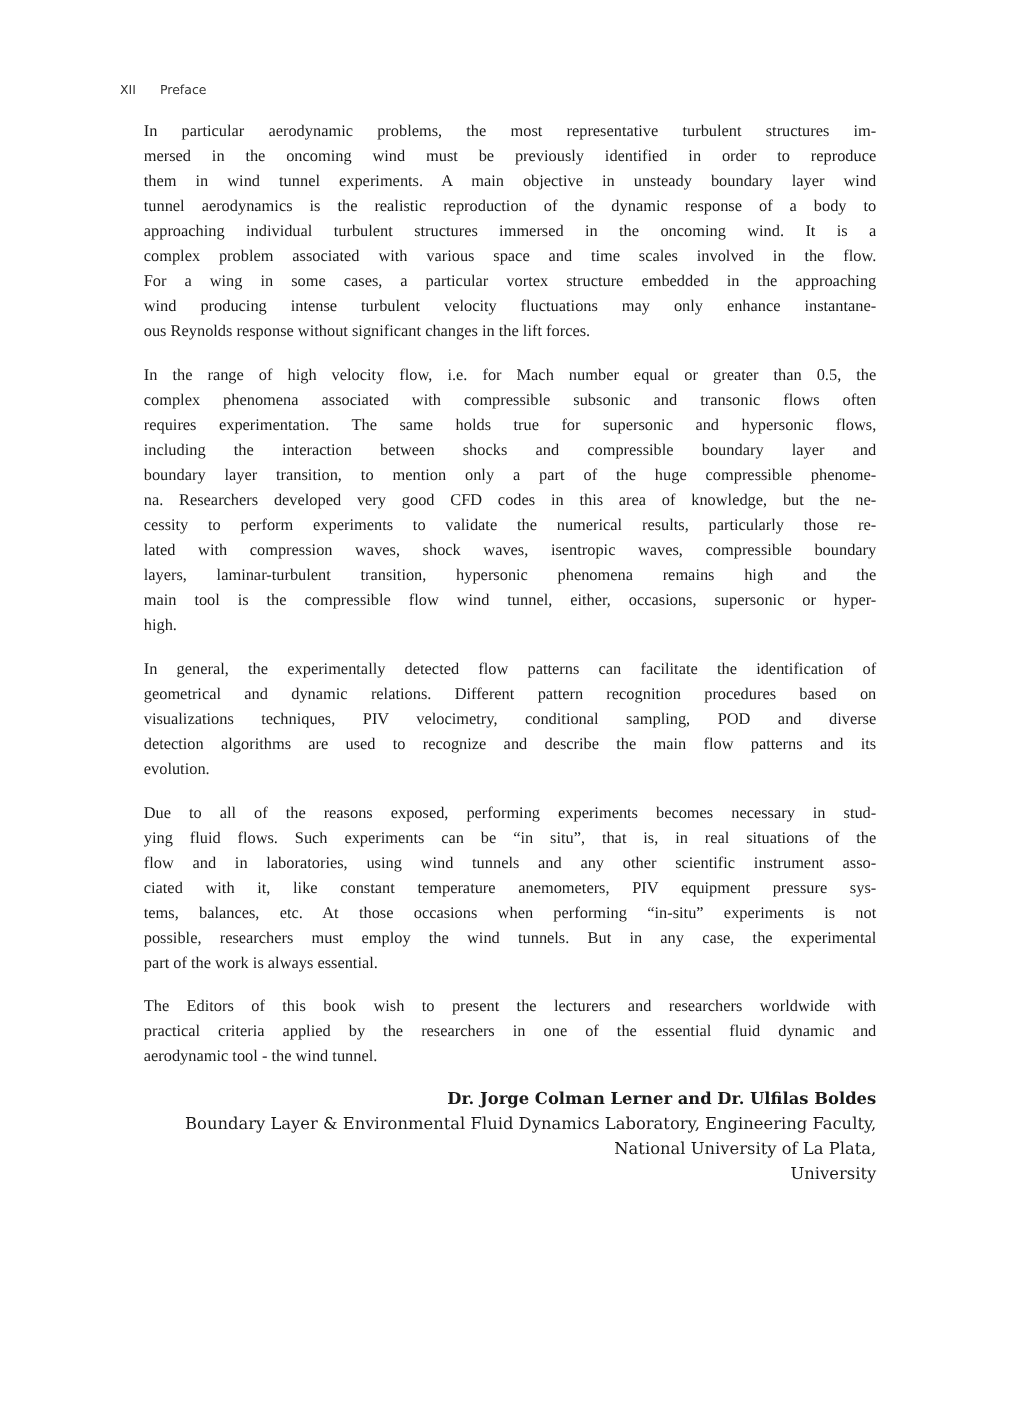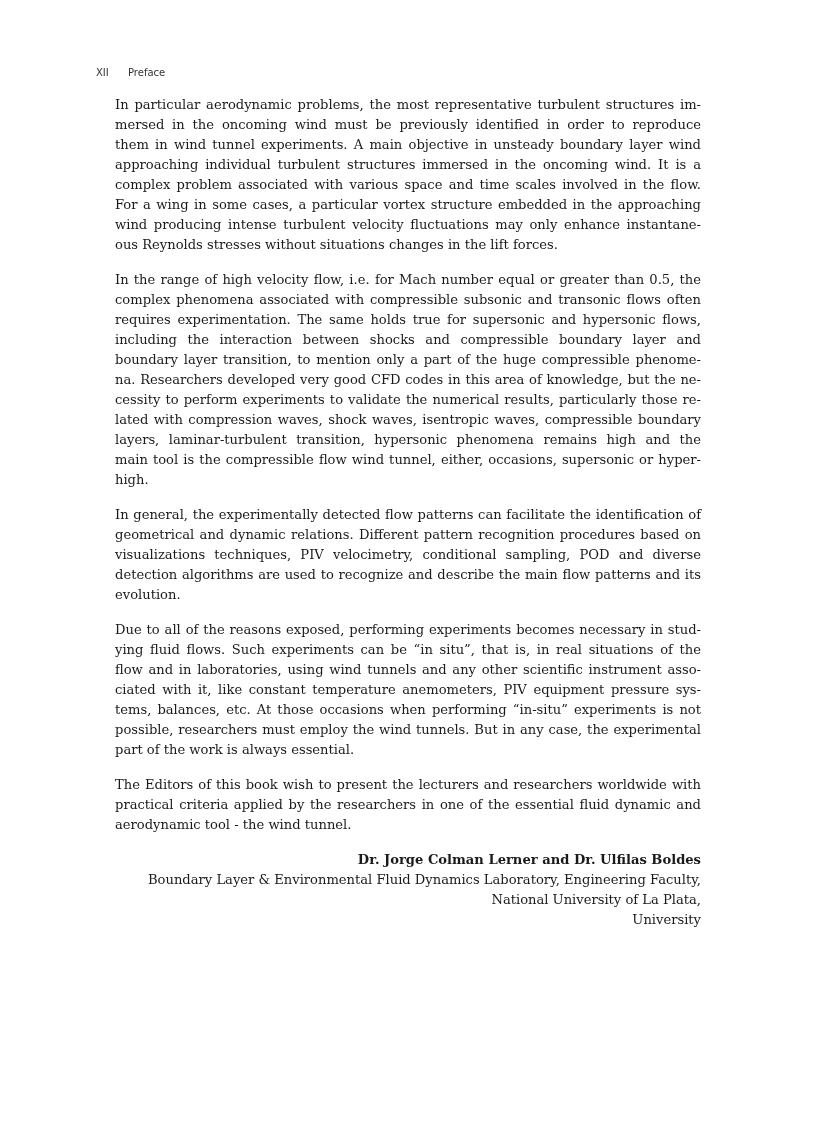--- a/index.html
+++ b/index.html
@@ -1,43 +1,44 @@
 <!DOCTYPE html>
 <html><head>
 <meta charset="utf-8">
 <style>
   html, body { margin:0; padding:0; background:#ffffff; }
   body { width:816px; height:1123px; position:relative; overflow:hidden; color:#1a1a1a; }
   .header { position:absolute; top:67px; left:96px; font-family:"DejaVu Sans", sans-serif; font-size:10px; color:#333; }
   .header .pg { display:inline-block; width:32px; }
   .content { position:absolute; left:115px; width:586px; top:95px; font-family:"DejaVu Serif", serif; font-size:13.1px; }
-  .para { margin:0 0 15px 0; }
+  .para { margin:0 0 15px 0;font-family:Liberation Serif, serif; }
   .ln { height:20px; line-height:20px; text-align:justify; text-align-last:justify; white-space:nowrap; overflow:visible; }
   .ln.last { text-align-last:left; }
   .sig { margin-top:0; }
   .sig .ln { text-align:right; text-align-last:right; }
   .sig .name { font-weight:bold; }
 </style>
 </head>
 <body>
 
 <div class="header">
   <span class="pg">XII</span><span>Preface</span>
 </div>
 
 <div class="content">
   <div class="para">
     <div class="ln">In particular aerodynamic problems, the most representative turbulent structures im-</div>
     <div class="ln">mersed in the oncoming wind must be previously identified in order to reproduce</div>
     <div class="ln">them in wind tunnel experiments. A main objective in unsteady boundary layer wind</div>
+    <div class="ln">tunnel aerodynamics is the realistic reproduction of the dynamic response of a body to</div>
     <div class="ln">approaching individual turbulent structures immersed in the oncoming wind. It is a</div>
     <div class="ln">complex problem associated with various space and time scales involved in the flow.</div>
     <div class="ln">For a wing in some cases, a particular vortex structure embedded in the approaching</div>
     <div class="ln">wind producing intense turbulent velocity fluctuations may only enhance instantane-</div>
-    <div class="ln last">ous Reynolds stresses without situations changes in the lift forces.</div>
+    <div class="ln last">ous Reynolds response without significant changes in the lift forces.</div>
   </div>
 
   <div class="para">
     <div class="ln">In the range of high velocity flow, i.e. for Mach number equal or greater than 0.5, the</div>
     <div class="ln">complex phenomena associated with compressible subsonic and transonic flows often</div>
     <div class="ln">requires experimentation. The same holds true for supersonic and hypersonic flows,</div>
     <div class="ln">including the interaction between shocks and compressible boundary layer and</div>
     <div class="ln">boundary layer transition, to mention only a part of the huge compressible phenome-</div>
     <div class="ln">na. Researchers developed very good CFD codes in this area of knowledge, but the ne-</div>
     <div class="ln">cessity to perform experiments to validate the numerical results, particularly those re-</div>

